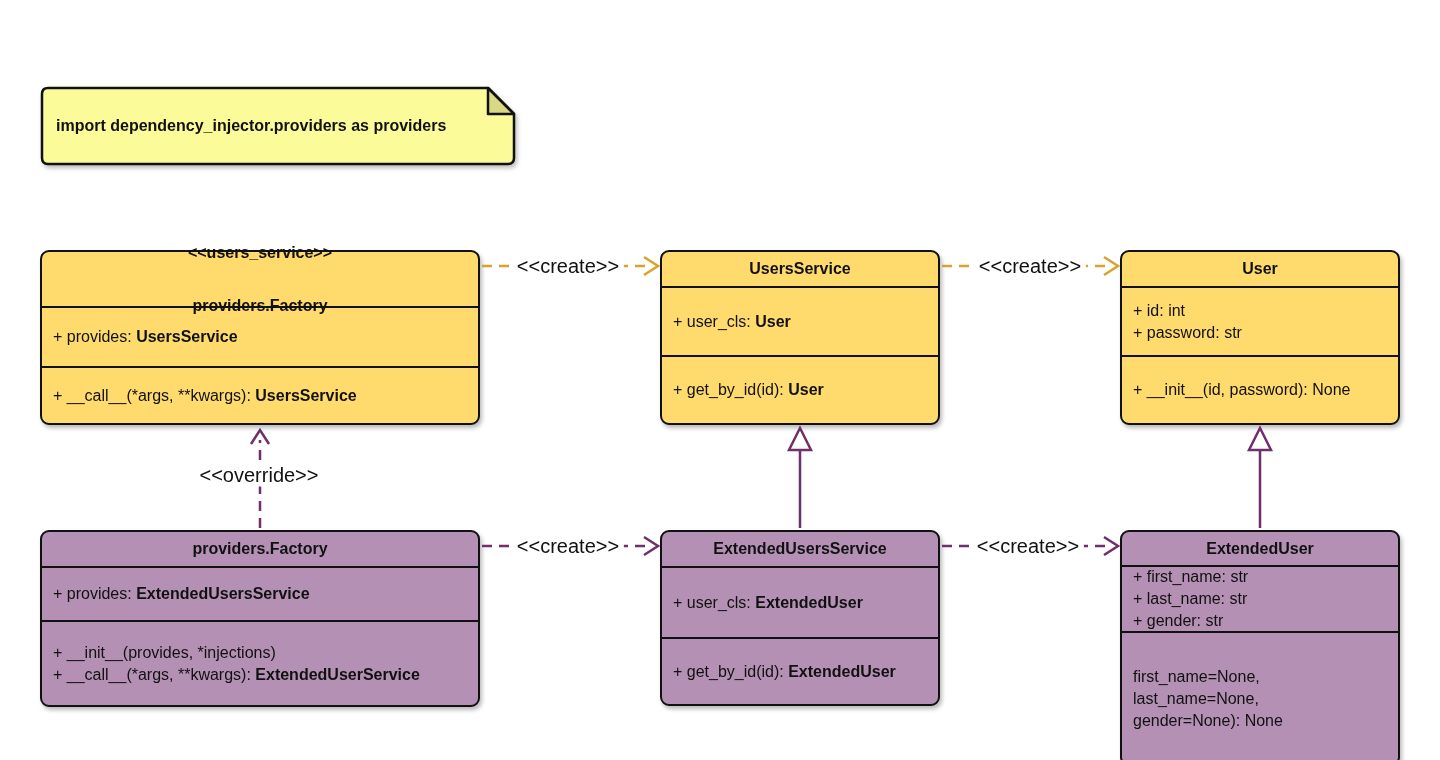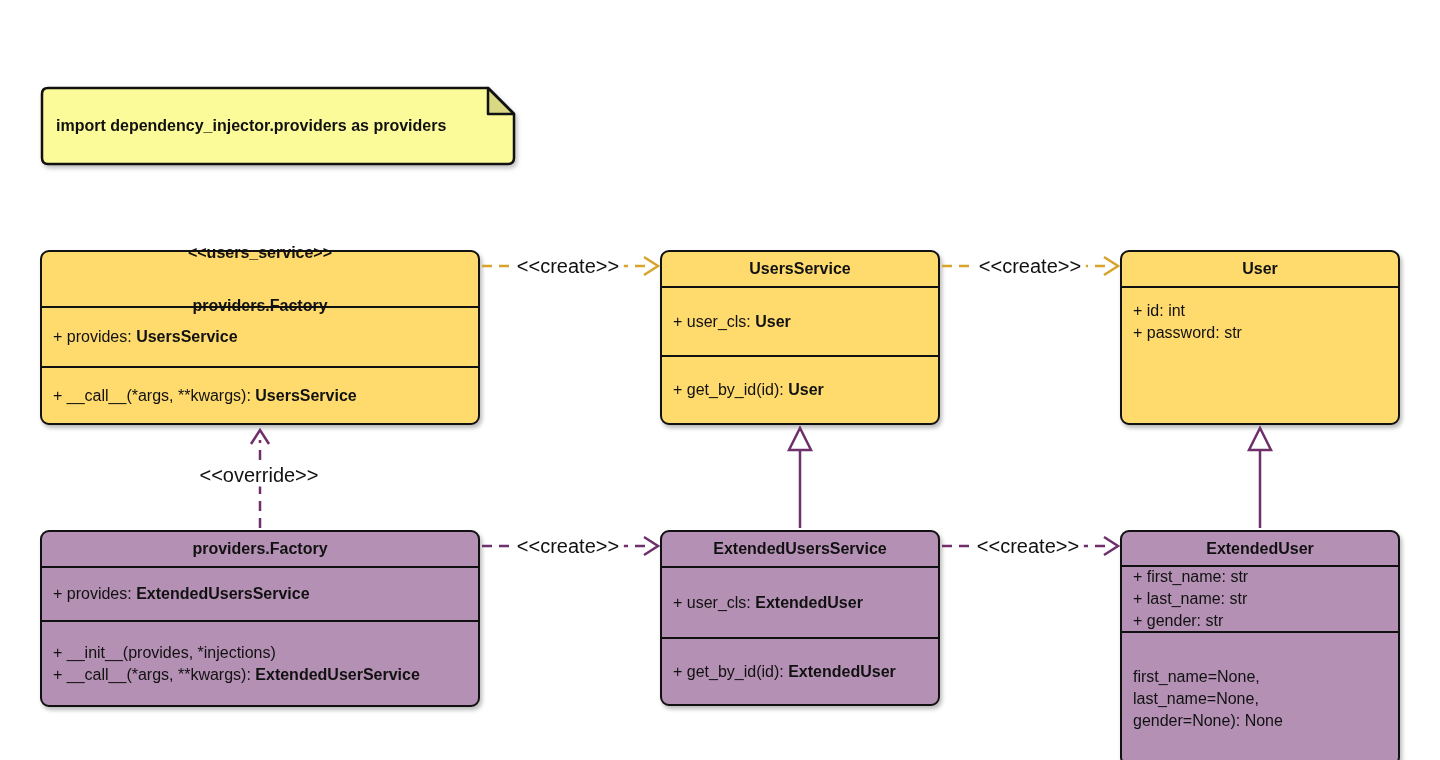--- a/index.html
+++ b/index.html
@@ -74,20 +74,23 @@
     </div>
   </div>
 
   <div class="cbox yellow" style="left:1120px;top:202px;width:280px;height:175px">
     <div class="chead" style="height:34px">
       <div>User</div>
     </div>
     <div class="csec" style="height:69px">
       <div class="mline"><span>+ id: int</span></div>
       <div class="mline"><span>+ password: str</span></div>
+    </div>
+    <div class="csec grow">
+      <div class="mline"><span>+ __init__(id, password): None</span></div>
     </div>
   </div>
 
   <div class="cbox purple" style="left:40px;top:482px;width:440px;height:177px">
     <div class="chead" style="height:34px">
       <div>providers.Factory</div>
     </div>
     <div class="csec" style="height:54px">
       <div class="mline"><span>+ provides: </span><b>ExtendedUsersService</b></div>
     </div>

